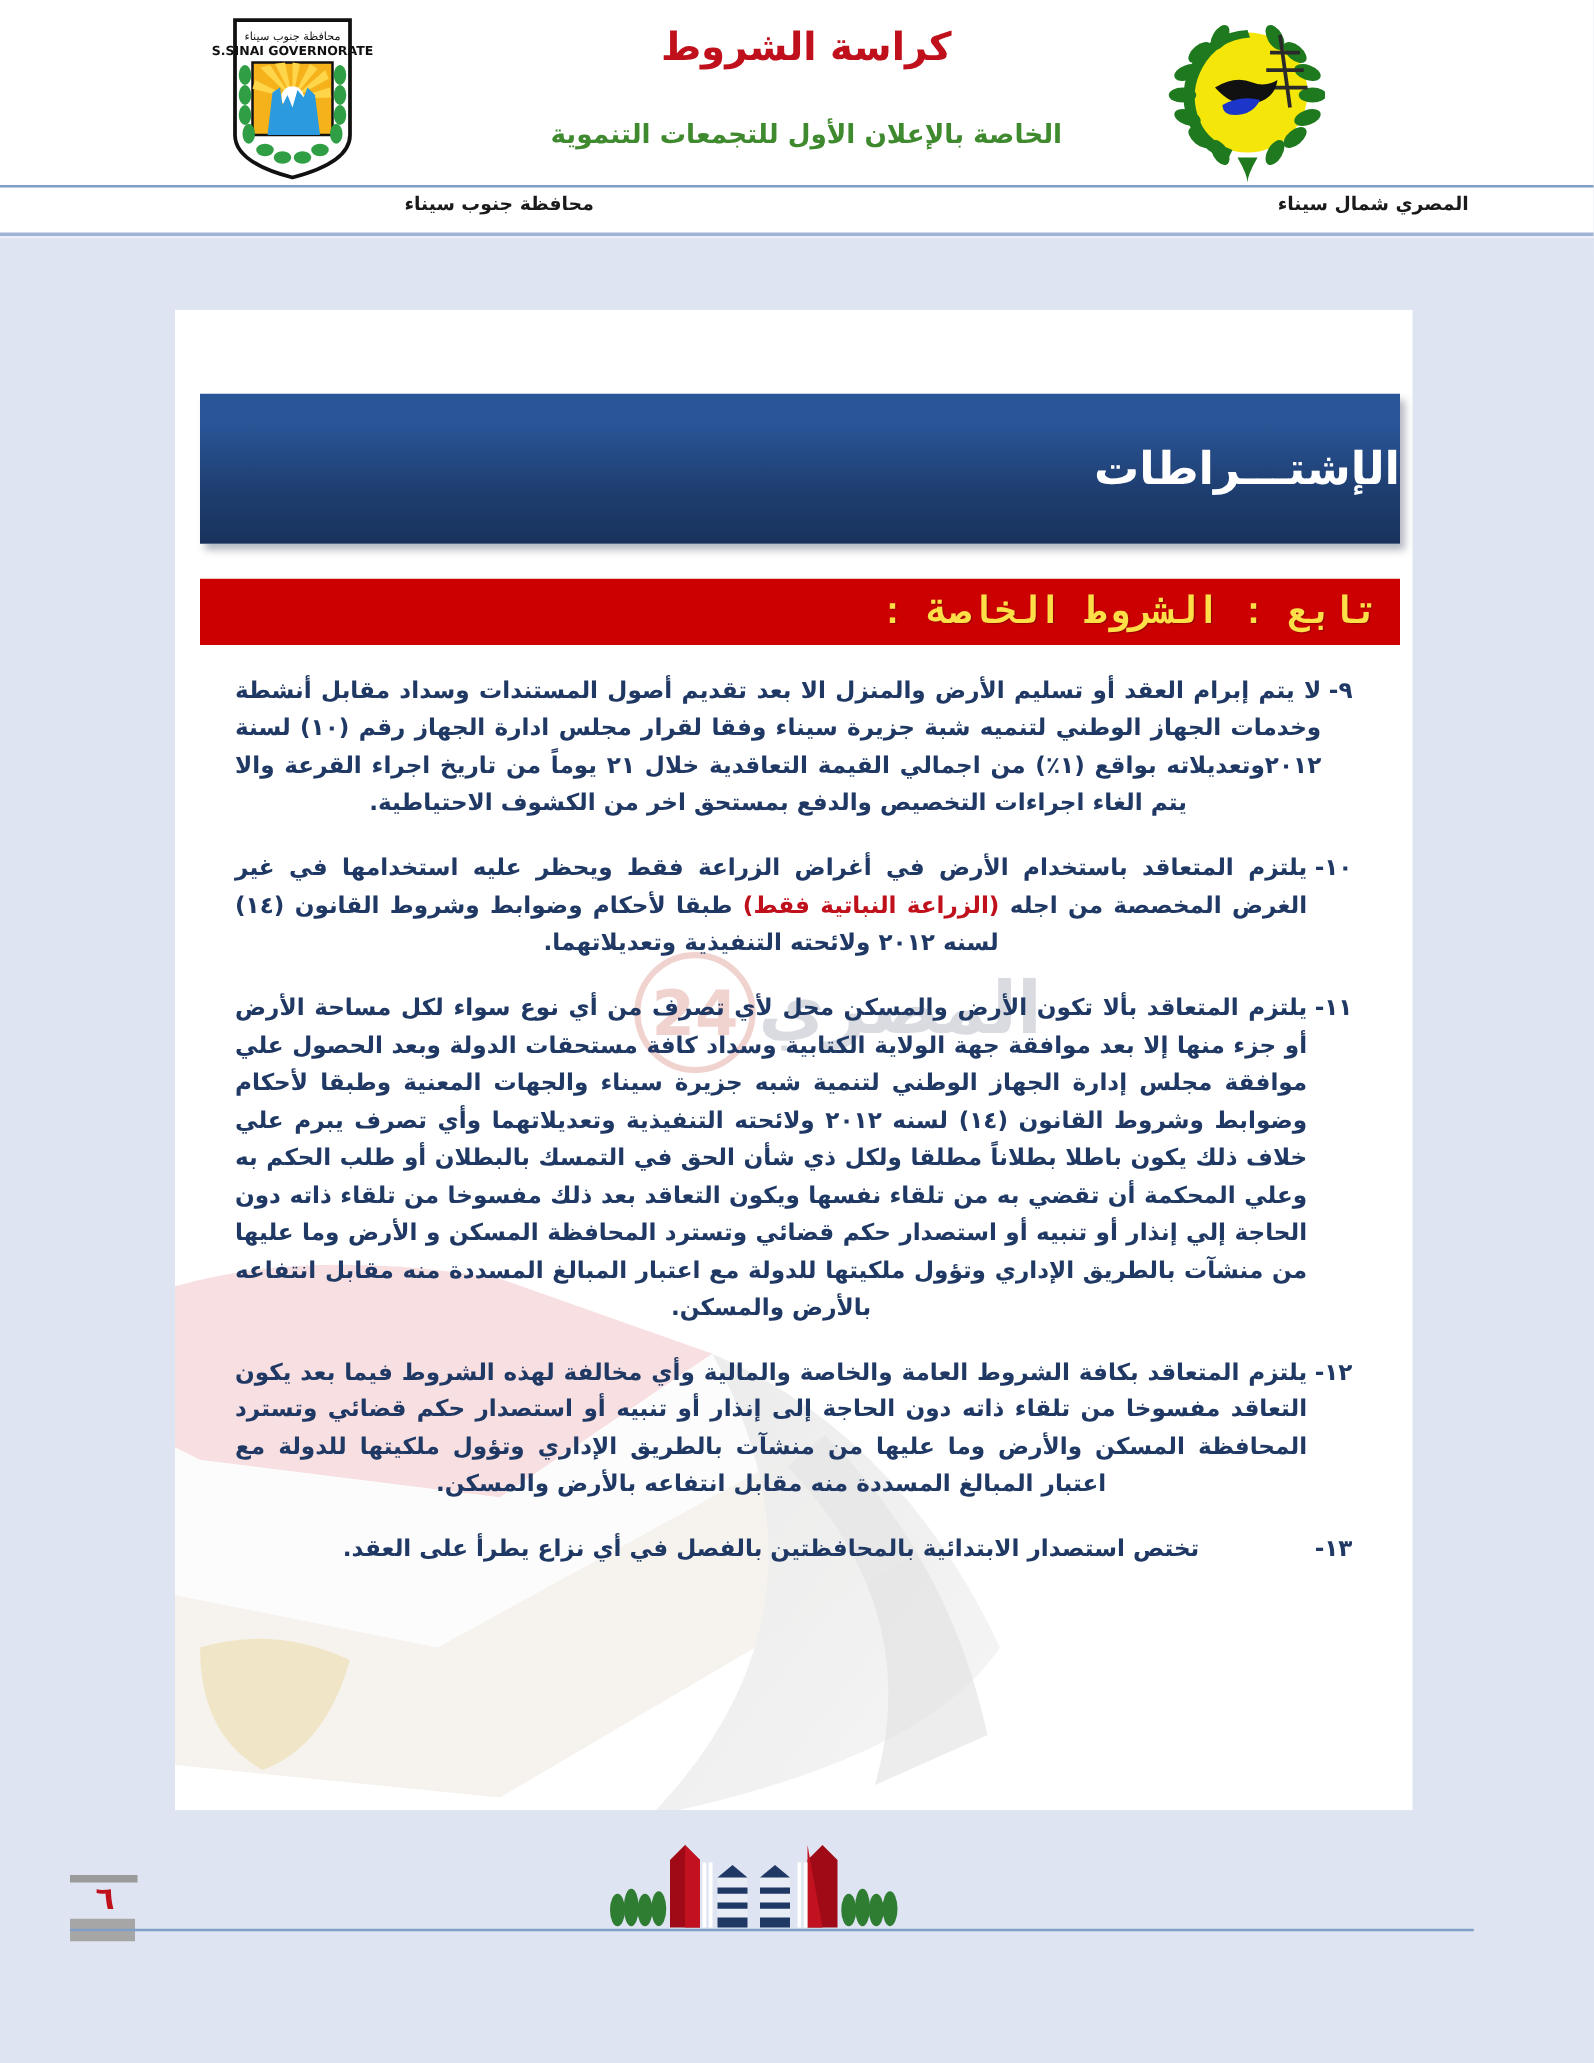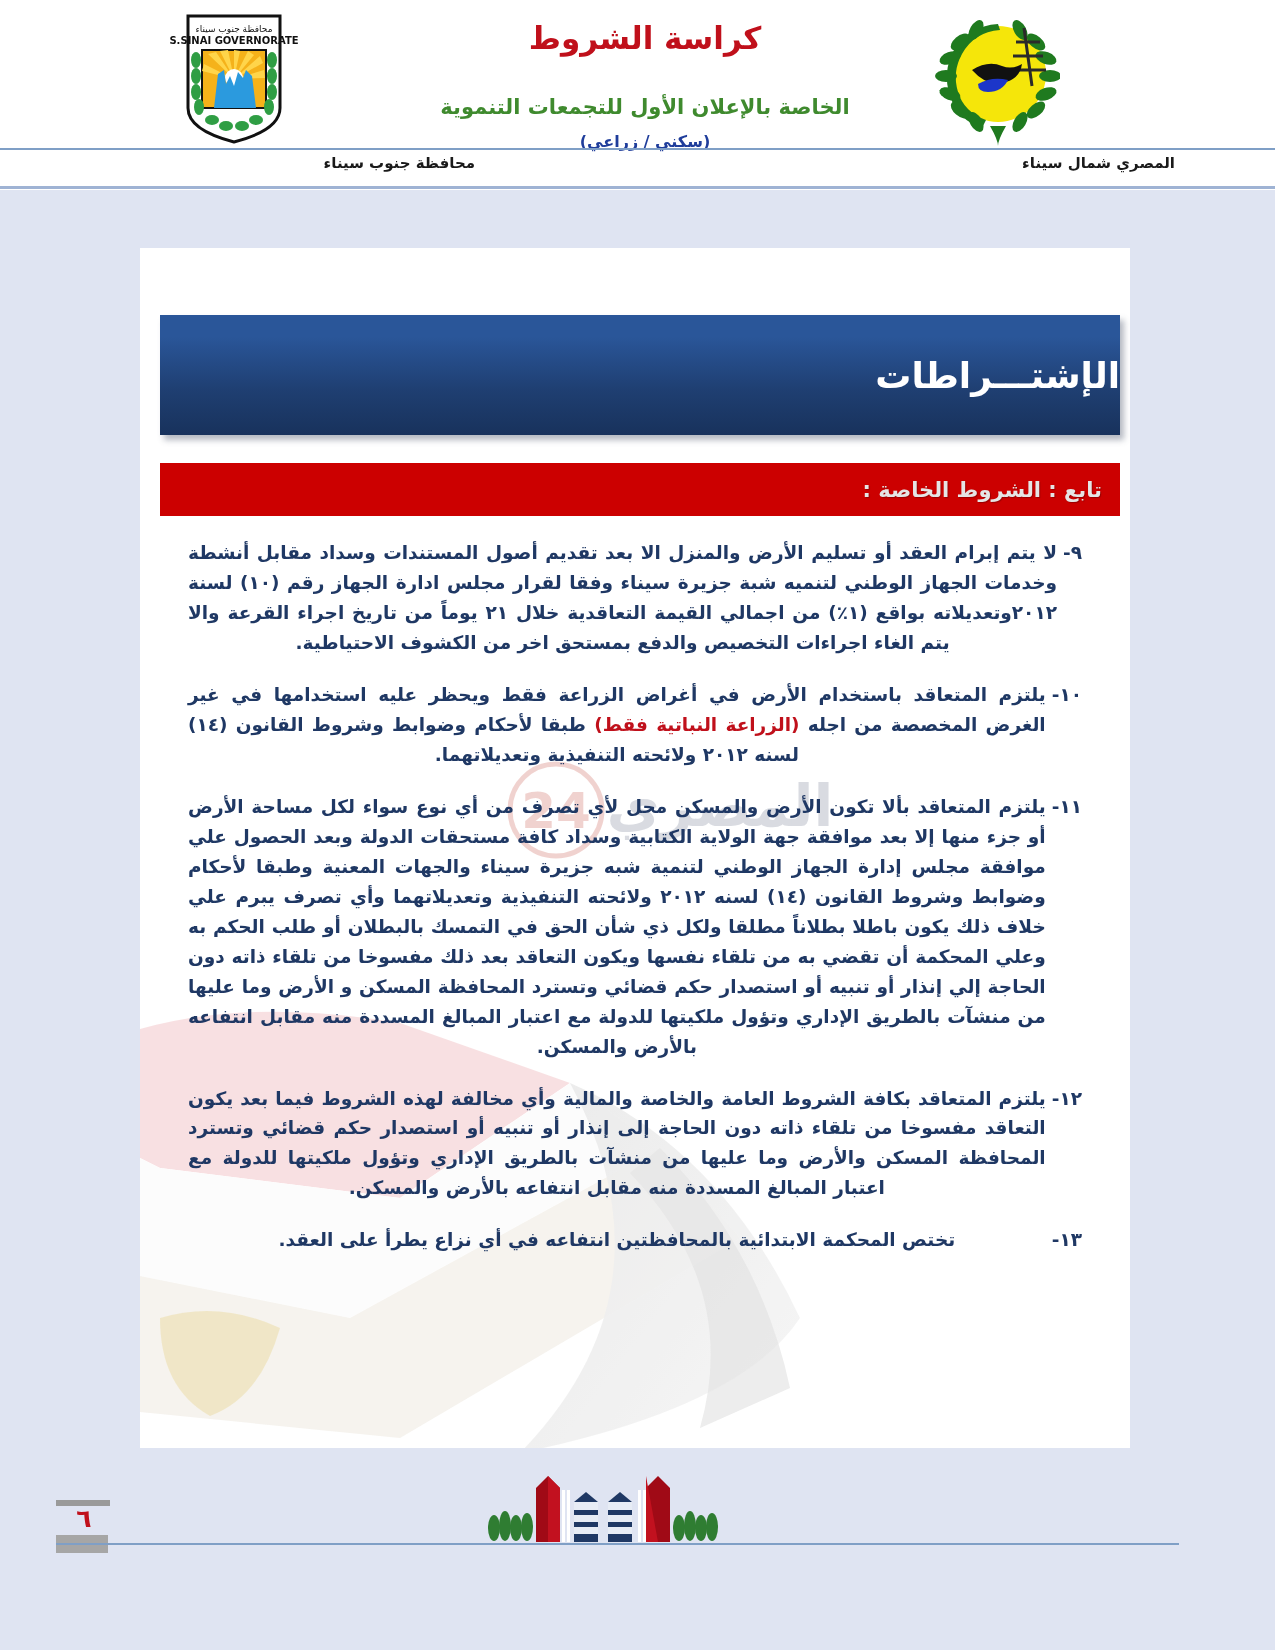--- a/index.html
+++ b/index.html
@@ -170,25 +170,26 @@
     right: 10px;
     top: 215px;
     width: 960px;
     height: 53px;
     background: #cc0000;
     display: flex;
     align-items: center;
     direction: rtl;
   }
   .redbar-text {
-    color: #e5e5e5;
-    font-size: 21px;
+    color: #fde047;
+    font-size: 30px;
     font-weight: bold;
     padding-right: 18px;
     text-shadow: 1px 1px 1px rgba(0,0,0,0.25);
+    font-family: Liberation Mono, monospace;
   }
 
   
   .clauses {
     position: absolute;
     right: 48px;
     left: 48px;
     top: 290px;
     direction: rtl;
   }
@@ -309,21 +310,20 @@
               <ellipse cx="58" cy="118" rx="7" ry="5"></ellipse>
             <ellipse cx="74" cy="118" rx="7" ry="5"></ellipse>
               <ellipse cx="88" cy="112" rx="7" ry="5"></ellipse>
           </g>
         </svg>
       </div>
 
       <div class="title-block">
         <div class="doc-title">كراسة الشروط</div>
         <div class="doc-subtitle">الخاصة بالإعلان الأول للتجمعات التنموية</div>
-        <div class="doc-subtitle2">(سكني / زراعي)</div>
       </div>
 
       <div class="logo-box logo-right">
         <svg viewBox="0 0 132 140" xmlns="http://www.w3.org/2000/svg">
           <circle cx="70" cy="66" r="48" fill="#f5e60a"></circle>
           <g fill="#1f7a1f">
             <path d="M70 16 q-30 2 -44 26 q-12 22 -4 46 q8 24 32 32 l4 -8 q-22 -8 -28 -28 q-6 -20 4 -38 q12 -22 38 -24 Z"></path>
             <ellipse cx="32" cy="34" rx="11" ry="6" transform="rotate(-40 32 34)"></ellipse>
             <ellipse cx="22" cy="50" rx="11" ry="6" transform="rotate(-20 22 50)"></ellipse>
             <ellipse cx="18" cy="68" rx="11" ry="6"></ellipse>
@@ -410,21 +410,21 @@
         <span class="clause-body">يلتزم المتعاقد بألا تكون الأرض والمسكن محل لأي تصرف من أي نوع سواء لكل مساحة الأرض أو جزء منها إلا بعد موافقة جهة الولاية الكتابية وسداد كافة مستحقات الدولة وبعد الحصول علي موافقة مجلس إدارة الجهاز الوطني لتنمية شبه جزيرة سيناء والجهات المعنية وطبقا لأحكام وضوابط وشروط القانون (١٤) لسنه ٢٠١٢ ولائحته التنفيذية وتعديلاتهما وأي تصرف يبرم علي خلاف ذلك يكون باطلا بطلاناً مطلقا ولكل ذي شأن الحق في التمسك بالبطلان أو طلب الحكم به وعلي المحكمة أن تقضي به من تلقاء نفسها ويكون التعاقد بعد ذلك مفسوخا من تلقاء ذاته دون الحاجة إلي إنذار أو تنبيه أو استصدار حكم قضائي وتسترد المحافظة المسكن و الأرض وما عليها من منشآت بالطريق الإداري وتؤول ملكيتها للدولة مع اعتبار المبالغ المسددة منه مقابل انتفاعه بالأرض والمسكن.</span>
       </div>
 
       <div class="clause">
         <span class="clause-num">١٢-</span>
         <span class="clause-body">يلتزم المتعاقد بكافة الشروط العامة والخاصة والمالية وأي مخالفة لهذه الشروط فيما بعد يكون التعاقد مفسوخا من تلقاء ذاته دون الحاجة إلى إنذار أو تنبيه أو استصدار حكم قضائي وتسترد المحافظة المسكن والأرض وما عليها من منشآت بالطريق الإداري وتؤول ملكيتها للدولة مع اعتبار المبالغ المسددة منه مقابل انتفاعه بالأرض والمسكن.</span>
       </div>
 
       <div class="clause">
         <span class="clause-num">١٣-</span>
-        <span class="clause-body">تختص المحكمة الابتدائية بالمحافظتين انتفاعه في أي نزاع يطرأ على العقد.</span>
+        <span class="clause-body">تختص استصدار الابتدائية بالمحافظتين بالفصل في أي نزاع يطرأ على العقد.</span>
       </div>
 
     </div>
   </div>
 
   <div class="footer">
     <div class="footer-tab-top"></div>
     <div class="page-number">٦</div>
     <div class="footer-tab-bottom"></div>
     <div class="footer-line"></div>

